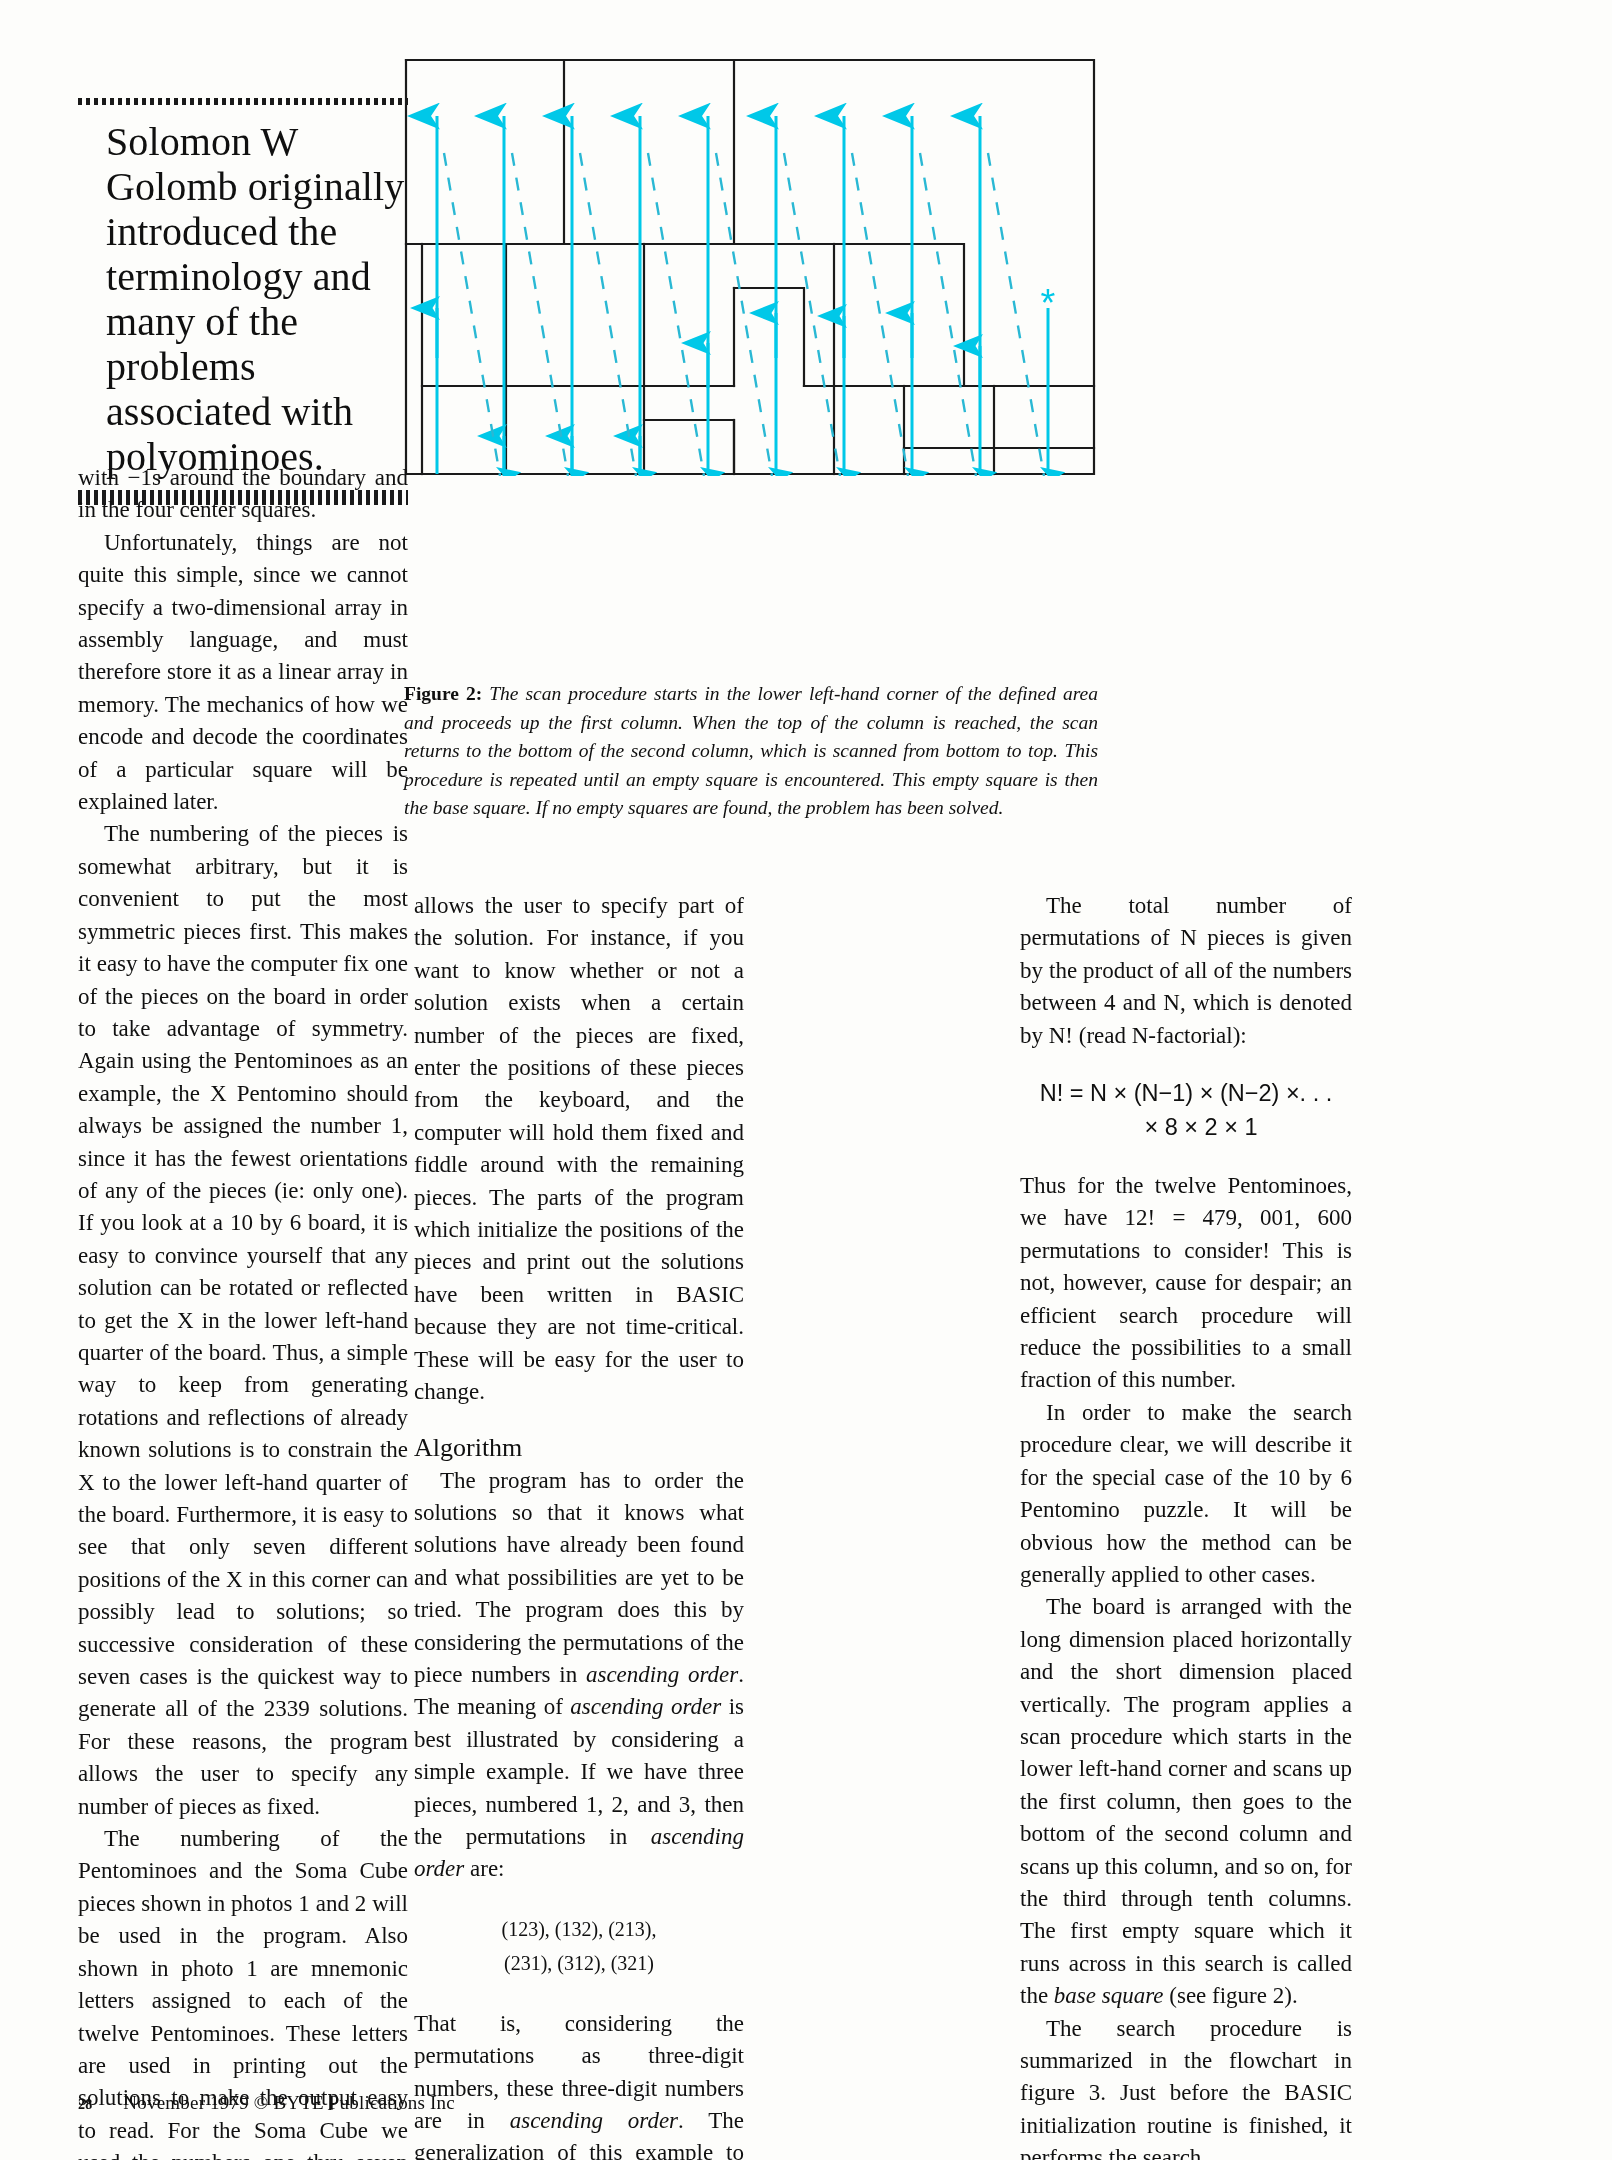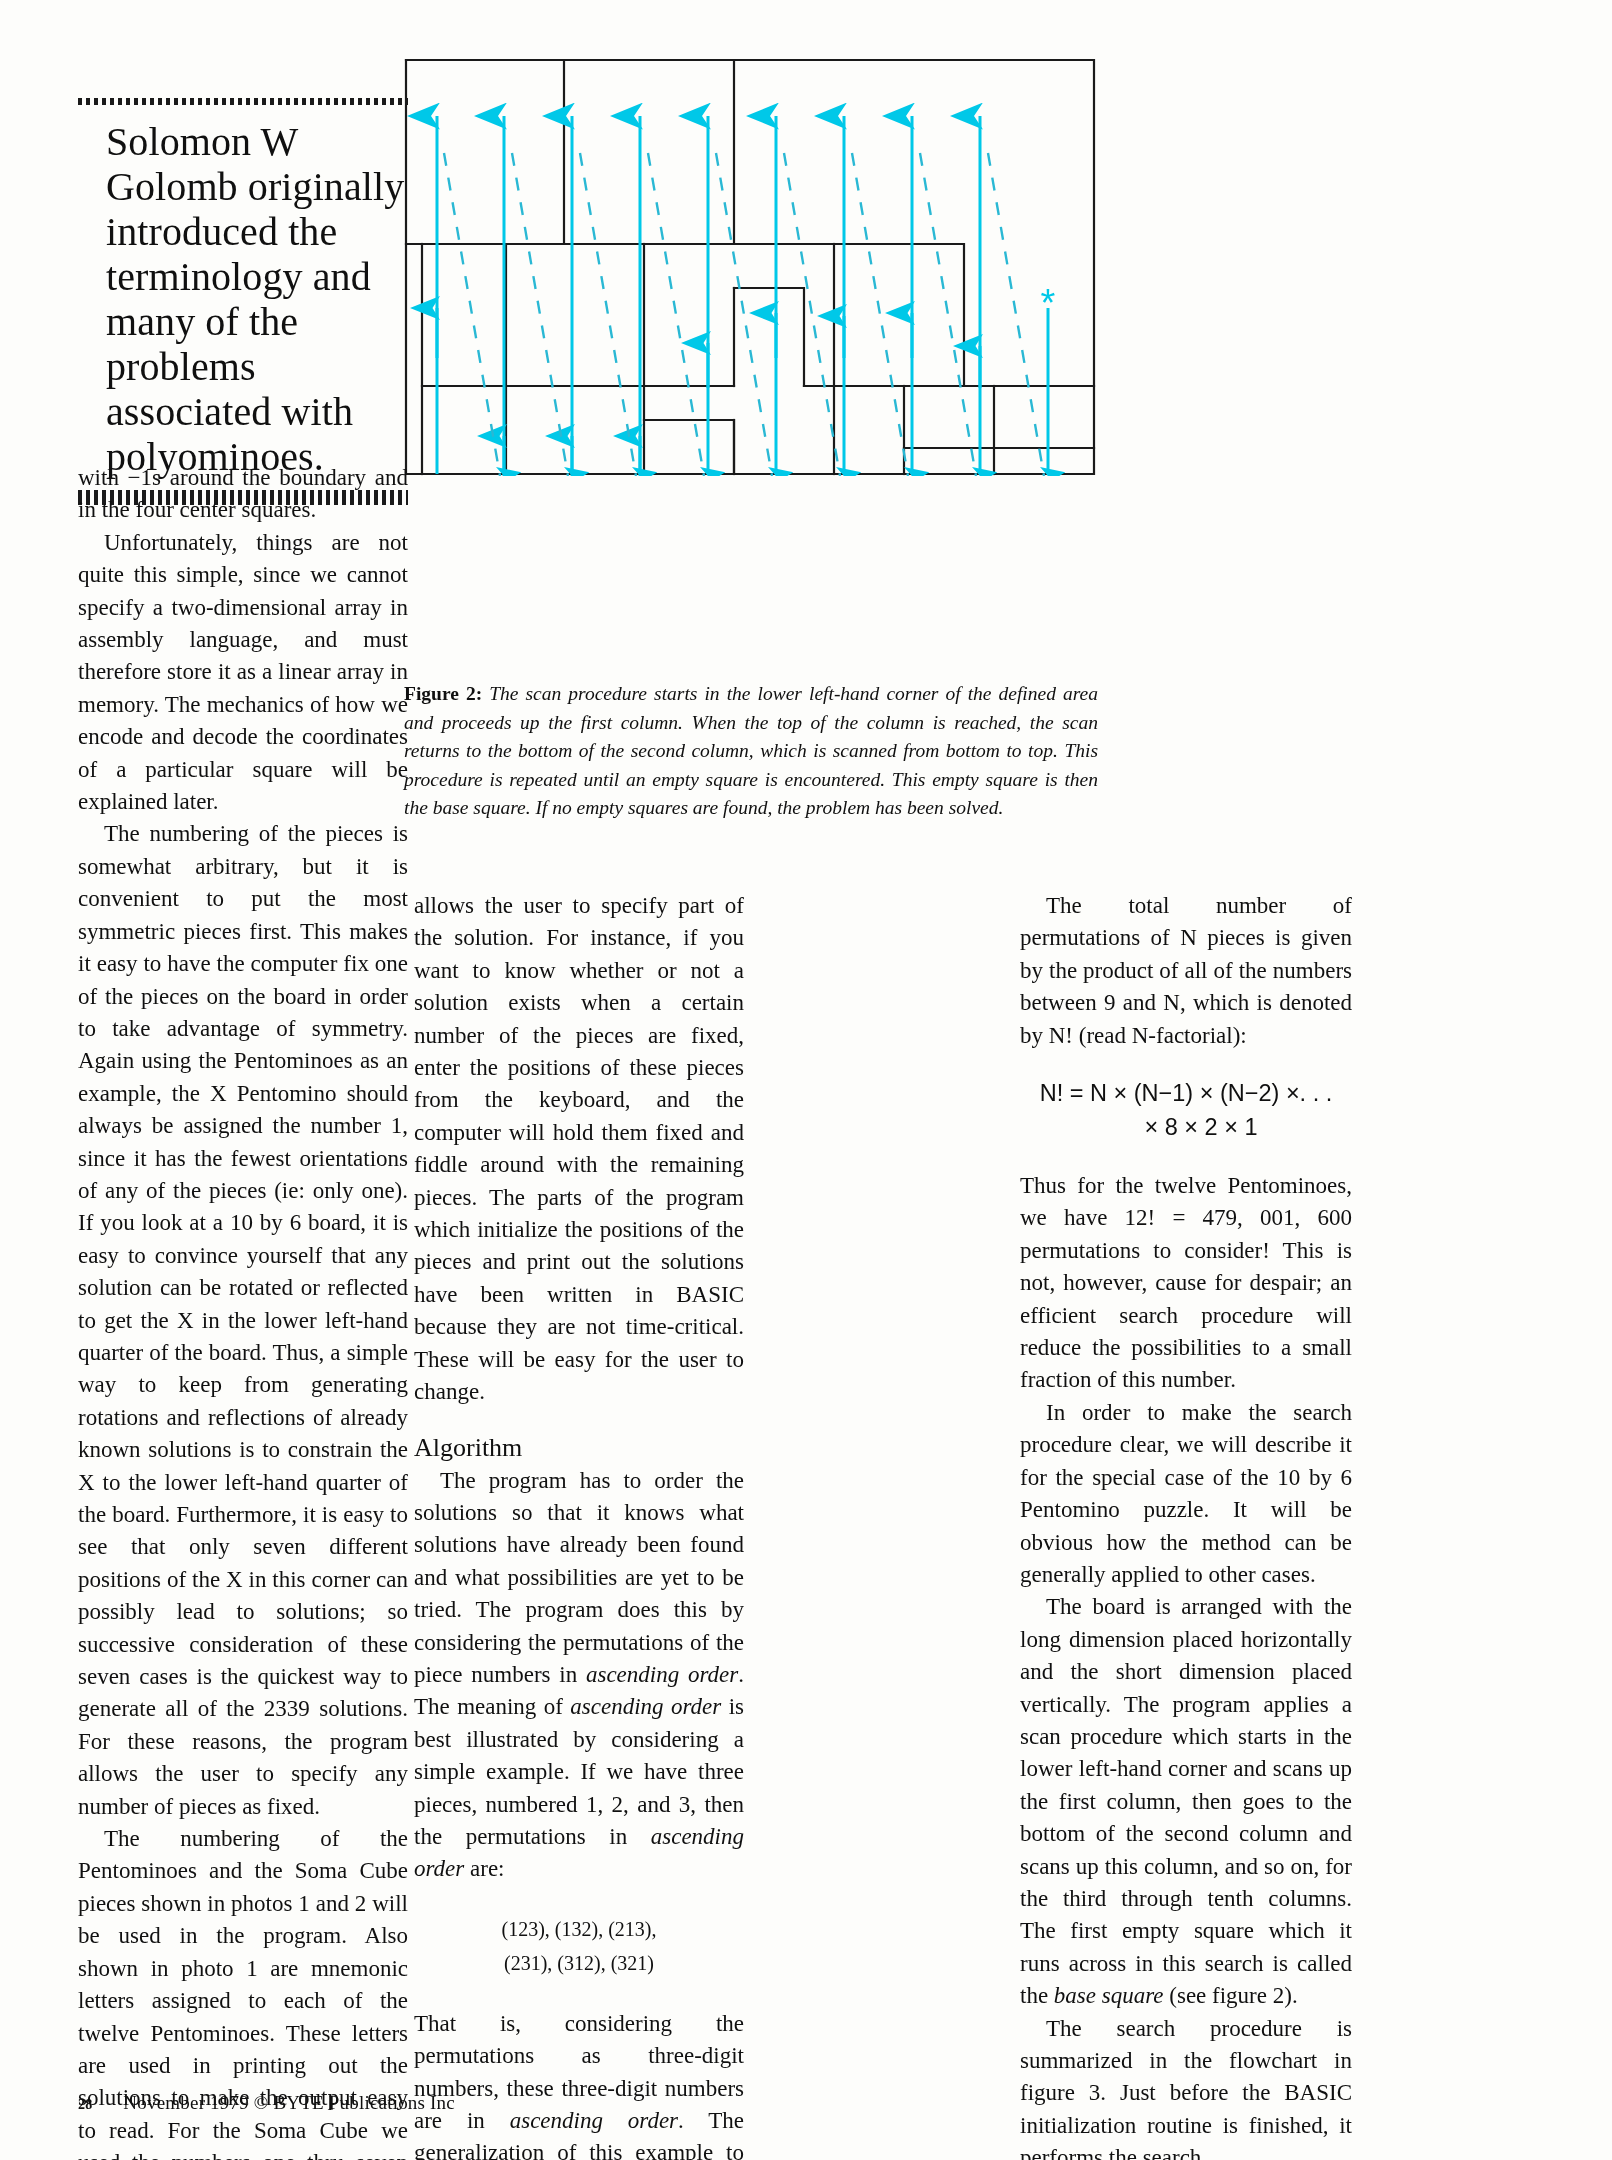--- a/index.html
+++ b/index.html
@@ -214,21 +214,21 @@
     <h3 class="section">Algorithm</h3>
     <p class="ind">The program has to order the solutions so that it knows what solutions have already been found and what possibilities are yet to be tried. The program does this by considering the permutations of the piece numbers in <em>ascending order</em>. The meaning of <em>ascending order</em> is best illustrated by considering a simple example. If we have three pieces, numbered 1, 2, and 3, then the permutations in <em>ascending order</em> are:</p>
     <div class="perm">
       <div>(123), (132), (213),</div>
       <div>(231), (312), (321)</div>
     </div>
     <p>That is, considering the permutations as three-digit numbers, these three-digit numbers are in <em>ascending order</em>. The generalization of this example to higher numbers of pieces is self-evident.</p>
   </div>
 
   <div class="col" id="col-right">
-    <p class="ind">The total number of permutations of N pieces is given by the product of all of the numbers between 9 and N, which is denoted by N! (read N-factorial):</p>
+    <p class="ind">The total number of permutations of N pieces is given by the product of all of the numbers between 4 and N, which is denoted by N! (read N-factorial):</p>
     <div class="formula">
       <span>N! = N × (N−1) × (N−2) ×. . .</span>
       <span class="ln2">× 8 × 2 × 1</span>
     </div>
     <p>Thus for the twelve Pentominoes, we have 12! = 479, 001, 600 permutations to consider! This is not, however, cause for despair; an efficient search procedure will reduce the possibilities to a small fraction of this number.</p>
     <p class="ind">In order to make the search procedure clear, we will describe it for the special case of the 10 by 6 Pentomino puzzle. It will be obvious how the method can be generally applied to other cases.</p>
     <p class="ind">The board is arranged with the long dimension placed horizontally and the short dimension placed vertically. The program applies a scan procedure which starts in the lower left-hand corner and scans up the first column, then goes to the bottom of the second column and scans up this column, and so on, for the third through tenth columns. The first empty square which it runs across in this search is called the <em>base square</em> (see figure 2).</p>
     <p class="ind">The search procedure is summarized in the flowchart in figure 3. Just before the BASIC initialization routine is finished, it performs the search</p>
   </div>
 

